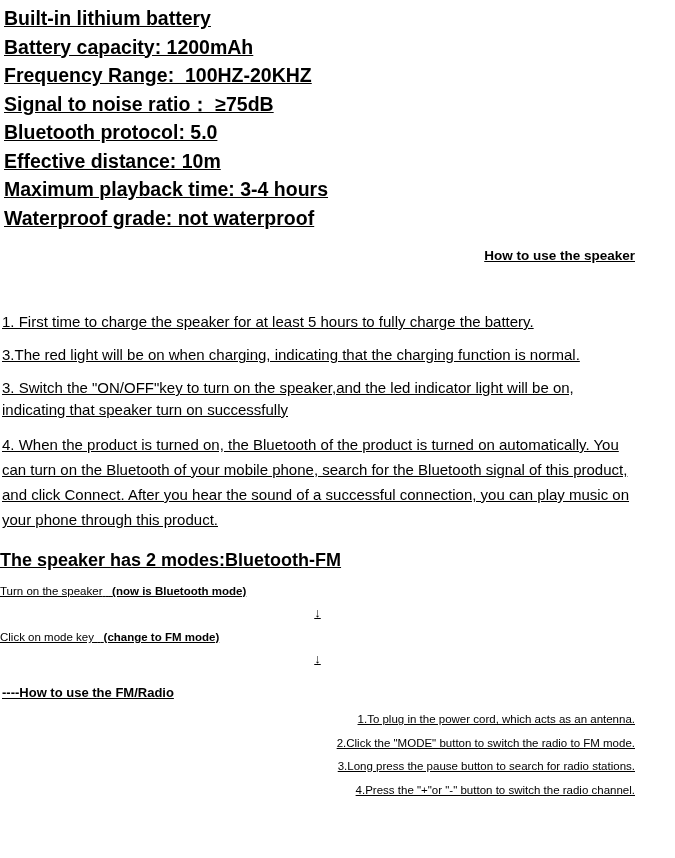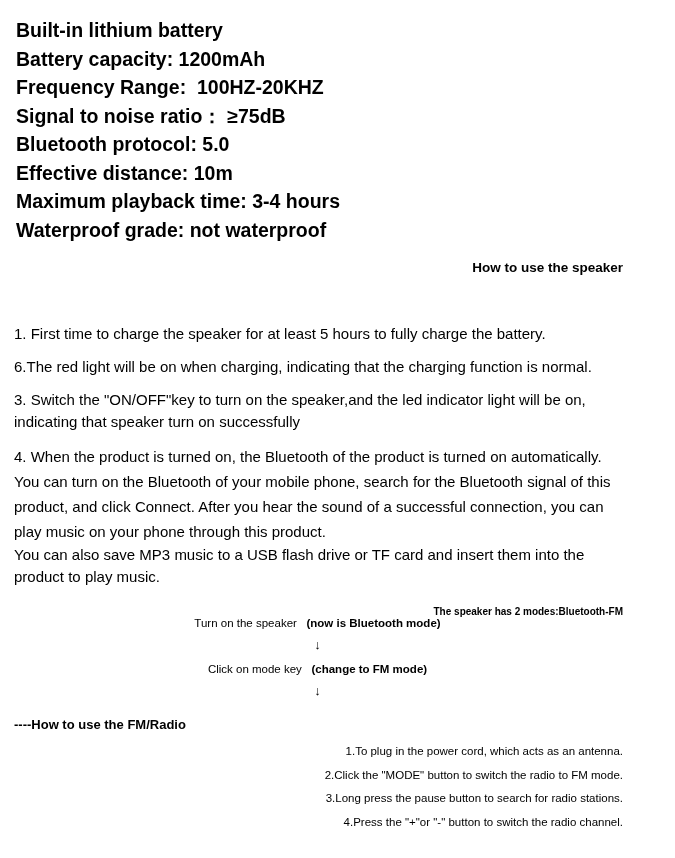--- a/index.html
+++ b/index.html
@@ -12,21 +12,22 @@
     height: 858px;
     font-family: "Liberation Sans", sans-serif;
     color: #000000;
     overflow: hidden;
   }
   .page {
     position: relative;
     width: 635px;
     height: 858px;
     box-sizing: border-box;
-    padding: 12px;
+    padding: 0;
+    text-decoration: underline;
   }
   .specs {
     padding: 4px 0 0 4px;
   }
   .spec-line {
     font-size: 19.5px;
     font-weight: bold;
     line-height: 28.5px;
     letter-spacing: 0px;
     white-space: pre;
@@ -49,27 +50,28 @@
     margin: 0 0 11px 0;
   }
   .para.tight {
     margin-bottom: 0;
   }
   .para.wrap {
     margin-bottom: 0;
     line-height: 25px;
   }
   .modes-title {
-    text-align: right;
-    font-size: 10px;
+    text-align: left;
+    font-size: 18px;
     font-weight: bold;
     margin-top: 18px;
+    margin-bottom: 14px;
   }
   .flow-step {
-    text-align: center;
+    text-align: left;
     font-size: 11.5px;
     margin-bottom: 4px;
   }
   .flow-step .bold {
     font-weight: bold;
   }
   .arrow {
     text-align: center;
     font-size: 13px;
     line-height: 24px;
@@ -102,24 +104,23 @@
     <div class="spec-line">Bluetooth protocol: 5.0</div>
     <div class="spec-line">Effective distance: 10m</div>
     <div class="spec-line">Maximum playback time: 3-4 hours</div>
     <div class="spec-line">Waterproof grade: not waterproof</div>
   </div>
 
   <div class="section-title">How to use the speaker</div>
 
   <div class="body-text">
     <p class="para">1. First time to charge the speaker for at least 5 hours to fully charge the battery.</p>
-    <p class="para">6.The red light will be on when charging, indicating that the charging function is normal.</p>
+    <p class="para">3.The red light will be on when charging, indicating that the charging function is normal.</p>
     <p class="para">3. Switch the "ON/OFF"key to turn on the speaker,and the led indicator light will be on, indicating that speaker turn on successfully</p>
     <p class="para wrap">4. When the product is turned on, the Bluetooth of the product is turned on automatically. You can turn on the Bluetooth of your mobile phone, search for the Bluetooth signal of this product, and click Connect. After you hear the sound of a successful connection, you can play music on your phone through this product.</p>
-    <p class="para tight">You can also save MP3 music to a USB flash drive or TF card and insert them into the product to play music.</p>
   </div>
 
   <div class="modes-title">The speaker has 2 modes:Bluetooth-FM</div>
 
   <div class="flow-step">
     <span>Turn on the speaker</span>
     <span>&nbsp;</span>
     <span class="bold">(now is Bluetooth mode)</span>
   </div>
 

